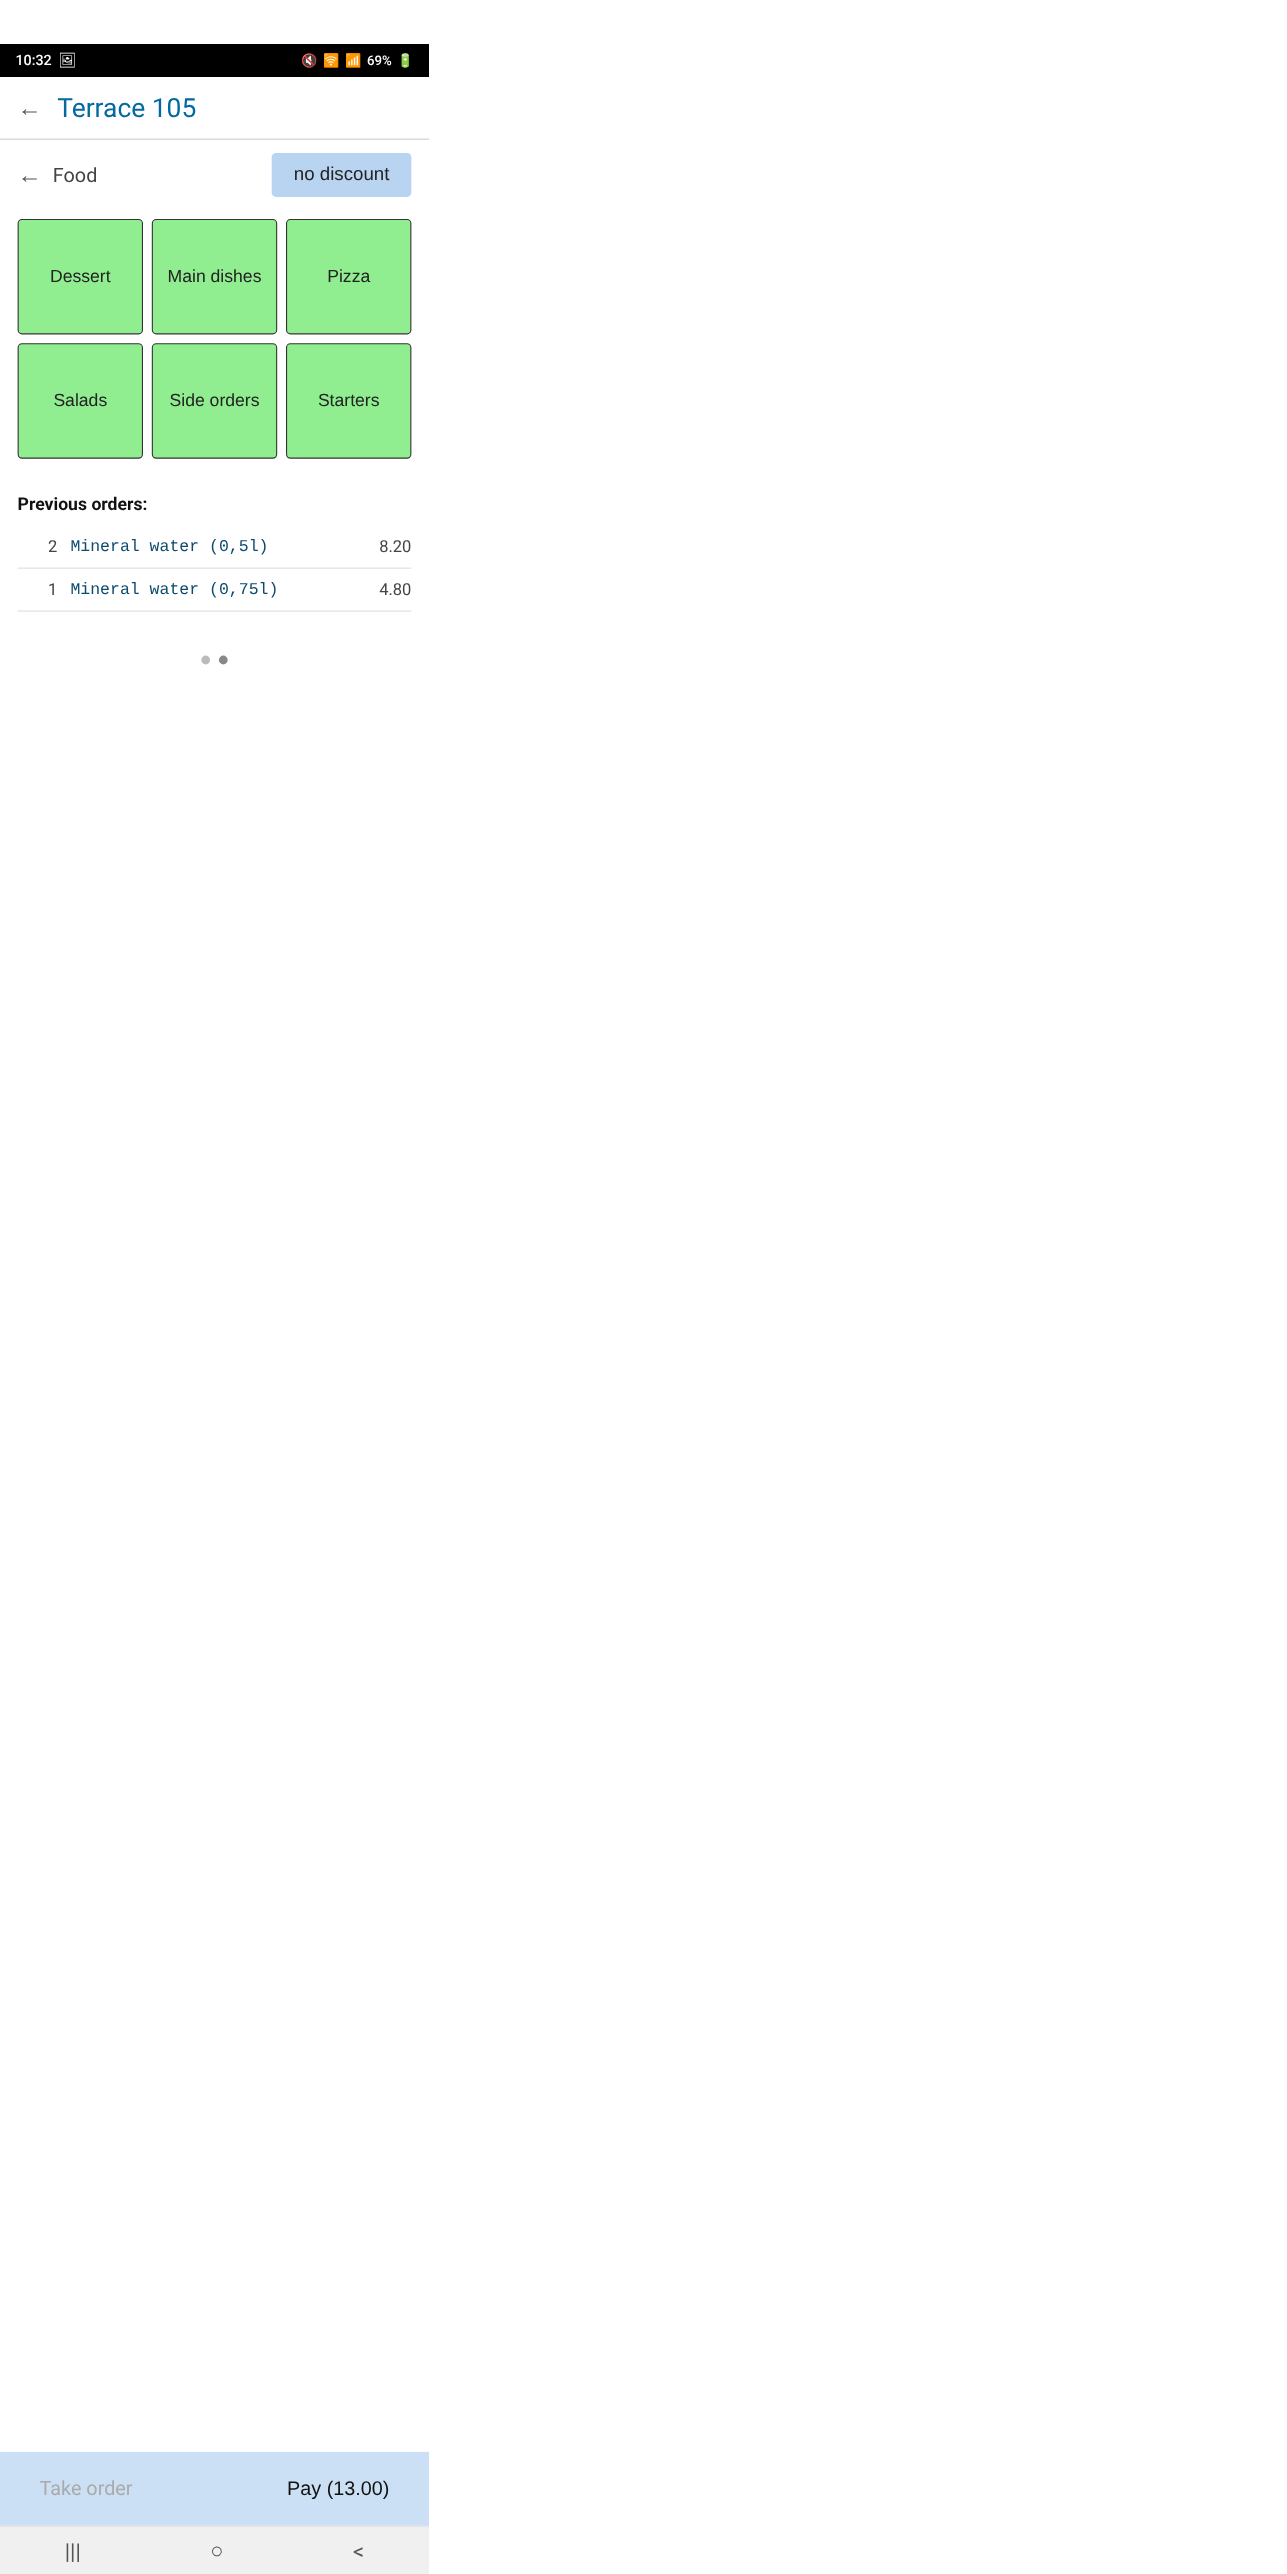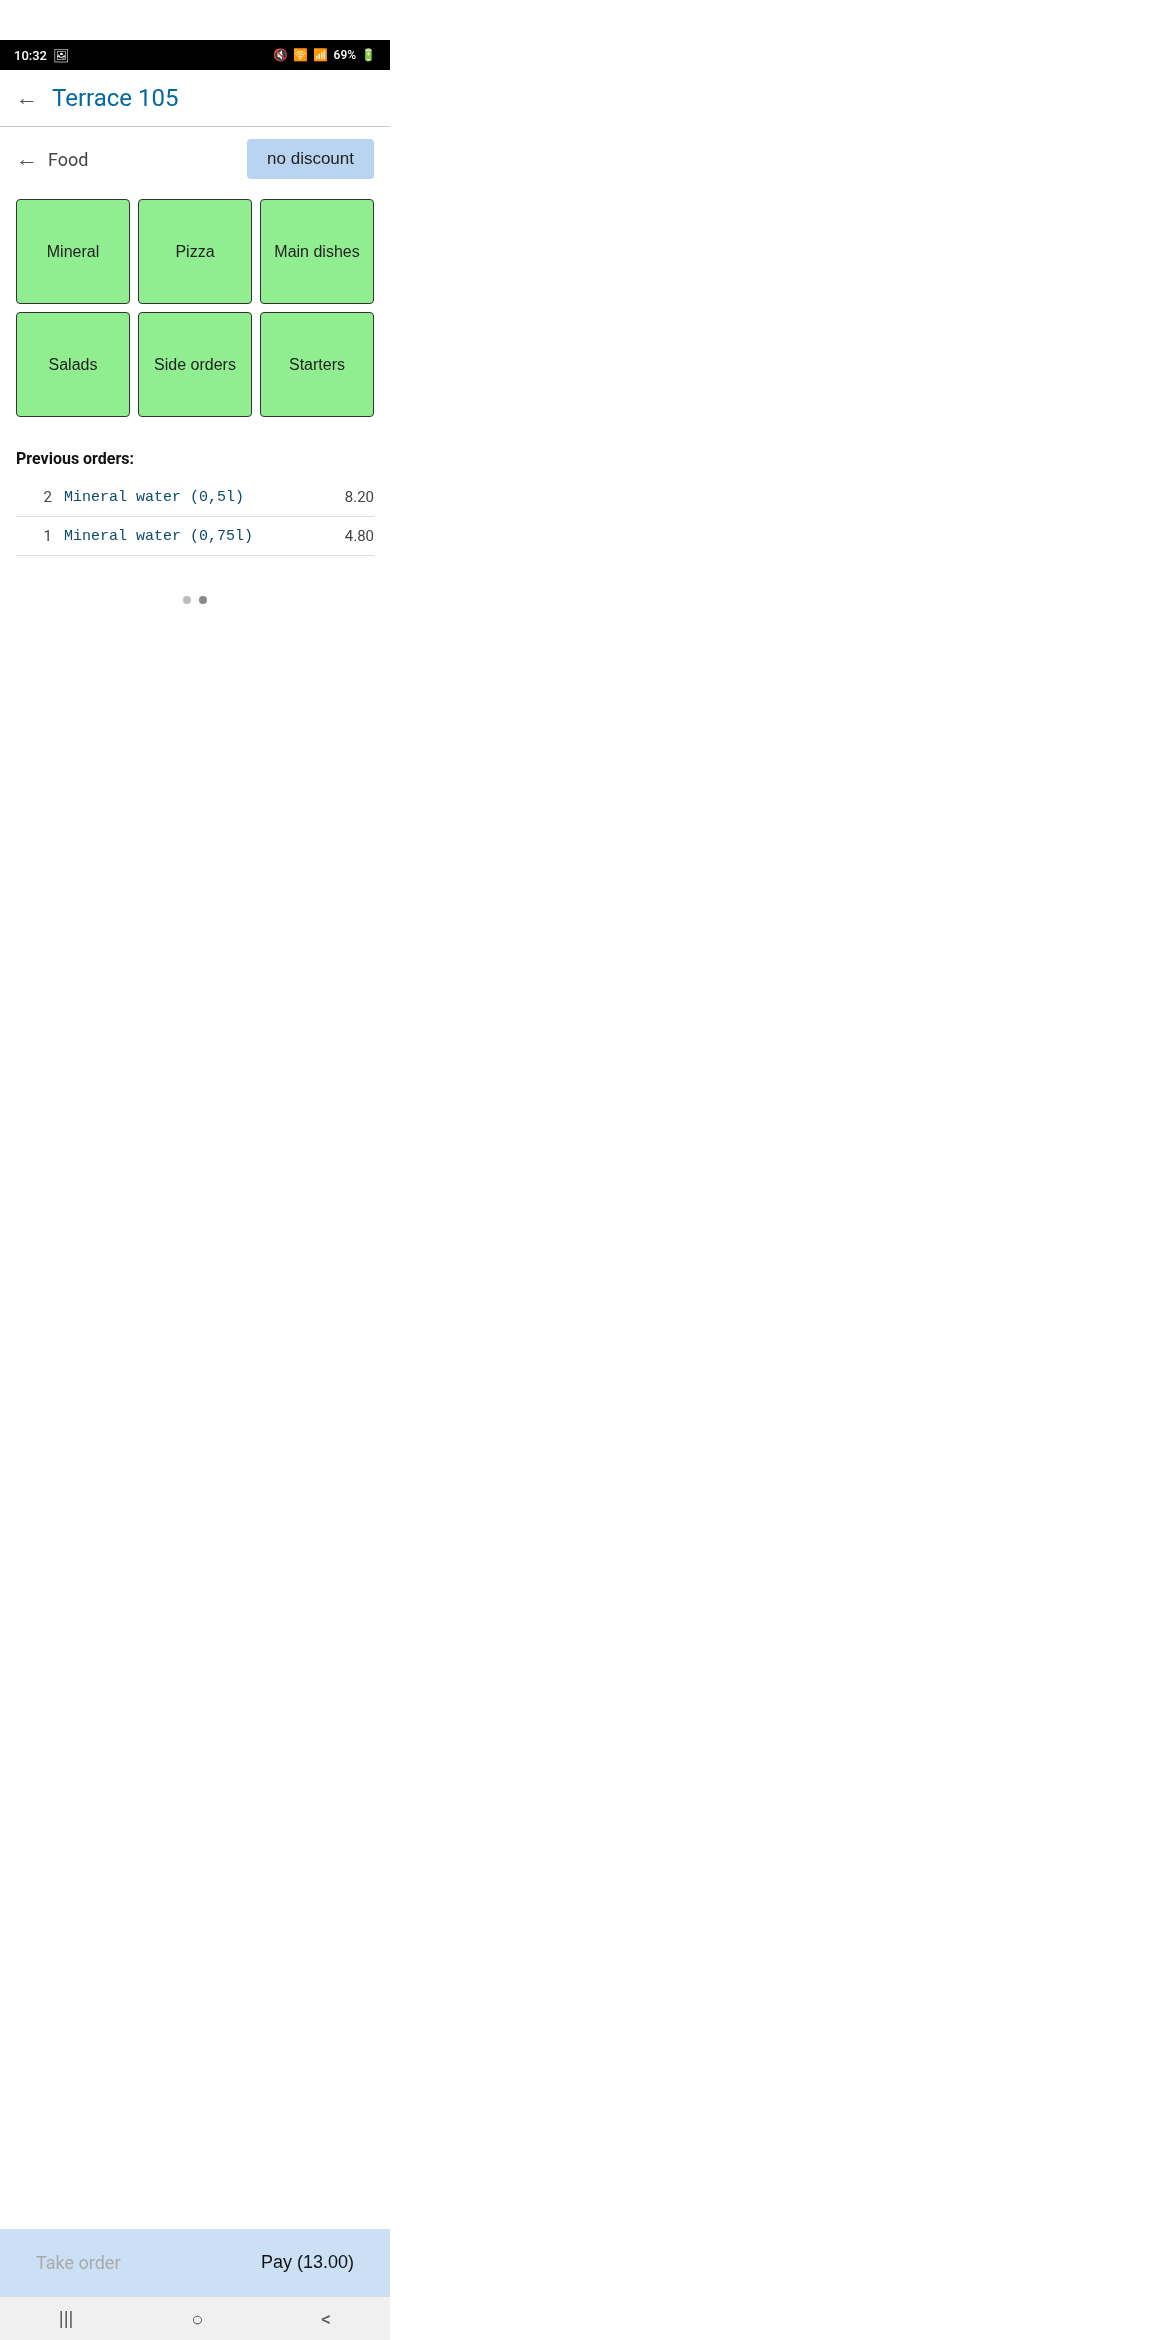--- a/index.html
+++ b/index.html
@@ -226,23 +226,23 @@
 
 <div class="subheader">
   <div class="subheader-left">
     <span class="back-arrow">←</span>
     <span class="subheader-label">Food</span>
   </div>
   <button class="discount-btn">no discount</button>
 </div>
 
 <div class="category-grid" id="category-grid">
-<button class="category-btn">Mineral</button>
+<button class="category-btn">Dessert</button>
+    <button class="category-btn">Main dishes</button>
     <button class="category-btn">Pizza</button>
-    <button class="category-btn">Main dishes</button>
     <button class="category-btn">Salads</button>
     <button class="category-btn">Side orders</button>
     <button class="category-btn">Starters</button>
   </div>
 
 <div class="previous-orders-section">
   <div class="previous-orders-title">Previous orders:</div>
   <div id="order-list">
       <div class="order-row">
         <span class="order-qty">2</span>

